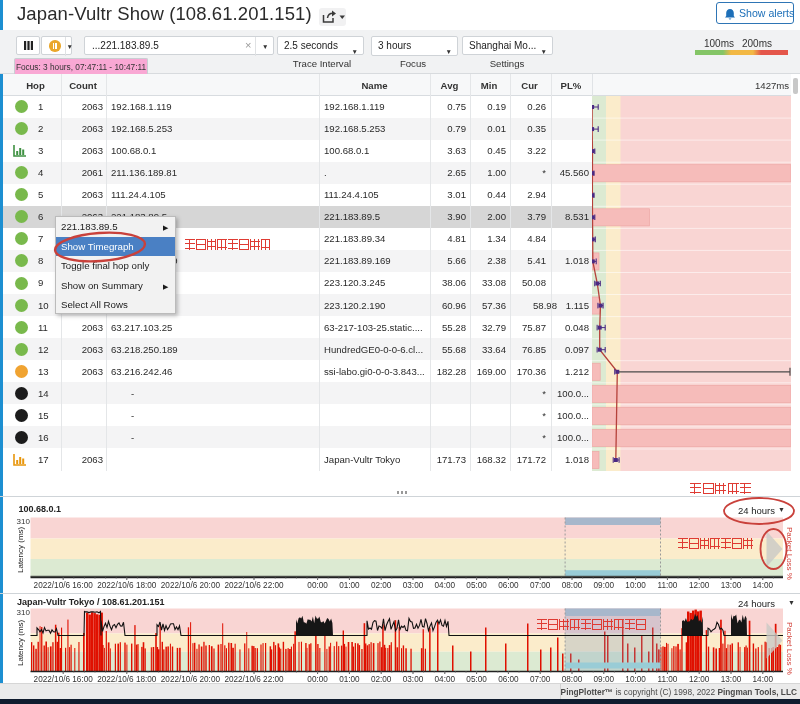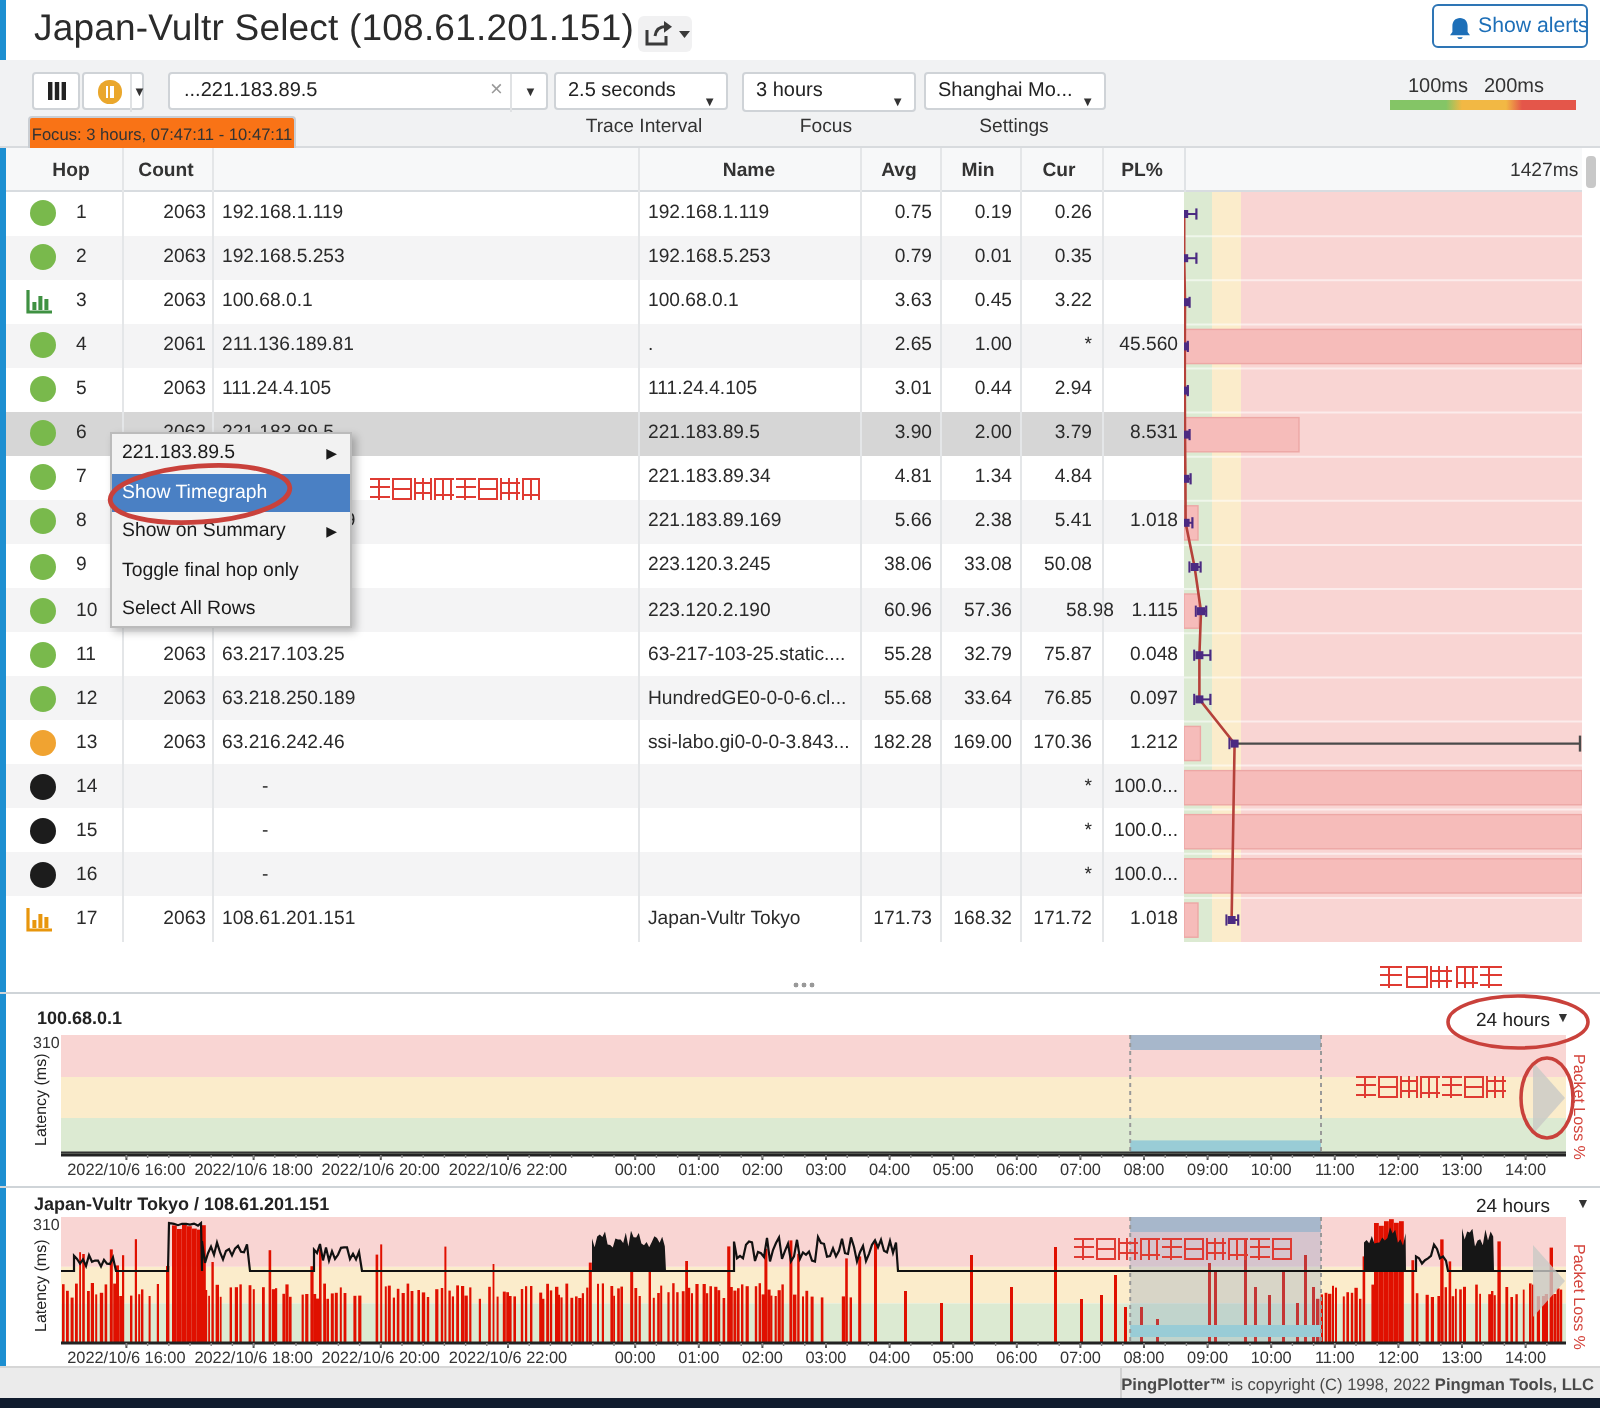--- a/index.html
+++ b/index.html
@@ -11,21 +11,21 @@
 .k2{border:1px solid #df3b33;background:linear-gradient(to bottom,transparent 4px,#df3b33 4px 5px,transparent 5px)}
 .k3{background:linear-gradient(to right,#df3b33 1px,transparent 1px 4px,#df3b33 4px 5px,transparent 5px 8px,#df3b33 8px 9px,transparent 9px),linear-gradient(to bottom,transparent 2px,#df3b33 2px 3px,transparent 3px 7px,#df3b33 7px 8px,transparent 8px)}
 .k4{background:linear-gradient(to bottom,#df3b33 1px,transparent 1px 8px,#df3b33 8px 9px,transparent 9px),linear-gradient(to right,#df3b33 1px,transparent 1px 4px,#df3b33 4px 5px,transparent 5px 8px,#df3b33 8px 9px,transparent 9px)}
 .sel{position:absolute;border:1px solid #cfd3d7;border-radius:2px;background:#fff;font-size:10px;color:#222;line-height:17px;padding-left:6px}
 .sel i{position:absolute;right:5px;top:0;font-style:normal;font-size:6.5px;color:#333}
 </style></head><body>
 <div class="abs" style="left:0;top:0;width:800px;height:704px;background:#fff">
 
 <div class="abs" style="left:0;top:0;width:3px;height:684px;background:#1d8fd1"></div>
 
-<div class="abs" style="left:17px;top:3px;font-size:18.5px;letter-spacing:0.1px;color:#2b2b2b">Japan-Vultr Select (108.61.201.151)</div>
+<div class="abs" style="left:17px;top:3px;font-size:18.5px;letter-spacing:0.1px;color:#2b2b2b">Japan-Vultr Show (108.61.201.151)</div>
 <div class="abs" style="left:319px;top:7.5px;width:27px;height:18px;background:#f1f1f2;border-radius:3px"></div>
 <svg class="abs" style="left:322px;top:9.5px" width="24" height="14" viewBox="0 0 24 14">
 <path d="M1.5 5 V12 H11 V8" stroke="#3a3a3a" stroke-width="1.5" fill="none"></path>
 <path d="M5.5 8 C6 4.5 8 3.2 11 3.2" stroke="#3a3a3a" stroke-width="1.5" fill="none"></path>
 <path d="M10 0.5 L14 3.4 L10 6.4 Z" fill="#3a3a3a"></path>
 <path d="M17.5 5.5 L23 5.5 L20.25 9 Z" fill="#3a3a3a"></path>
 </svg>
 
 <div class="abs" style="left:716px;top:2px;width:78px;height:22px;border:1px solid #2e75b5;border-radius:3px;background:#fff">
 <svg class="abs" style="left:7px;top:4.5px" width="12" height="13" viewBox="0 0 12 13">
@@ -60,21 +60,21 @@
 <div class="sel" style="left:371px;top:35.5px;width:87px;height:20px">3 hours<i style="top:6px">▼</i></div>
 <div class="sel" style="left:462px;top:35.5px;width:91px;height:19px">Shanghai Mo...<i style="top:6px">▼</i></div>
 <div class="abs" style="left:280px;top:58px;width:84px;text-align:center;font-size:9.6px;color:#333">Trace Interval</div>
 <div class="abs" style="left:371px;top:58px;width:84px;text-align:center;font-size:9.6px;color:#333">Focus</div>
 <div class="abs" style="left:465px;top:58px;width:84px;text-align:center;font-size:9.6px;color:#333">Settings</div>
 
 <div class="abs" style="left:704px;top:38px;font-size:10px;color:#333">100ms</div>
 <div class="abs" style="left:742px;top:38px;font-size:10px;color:#333">200ms</div>
 <div class="abs" style="left:695px;top:50px;width:93px;height:4.5px;background:linear-gradient(to right,#84c566 0 28px,#f2b844 36px 58px,#e4564a 66px 100%)"></div>
 
-<div class="abs" style="left:14px;top:58px;width:134px;height:16px;background:#f97316;border:1px solid #c9ced3;border-bottom:none;border-radius:2px 2px 0 0;font-size:8.3px;color:#333;line-height:16px;text-align:center;white-space:nowrap">Focus: 3 hours, 07:47:11 - 10:47:11</div>
+<div class="abs" style="left:14px;top:58px;width:134px;height:16px;background:#f9a8d4;border:1px solid #c9ced3;border-bottom:none;border-radius:2px 2px 0 0;font-size:8.3px;color:#333;line-height:16px;text-align:center;white-space:nowrap">Focus: 3 hours, 07:47:11 - 10:47:11</div>
 
 <div class="abs" style="left:3px;top:74px;width:788px;height:21.5px;background:#f7f8f9;border-bottom:1px solid #d8dce0"></div>
 <div class="abs hd" style="left:10px;top:80px;width:51px;text-align:center">Hop</div>
 <div class="abs hd" style="left:60px;top:80px;width:46px;text-align:center">Count</div>
 <div class="abs hd" style="left:319px;top:80px;width:111px;text-align:center">Name</div>
 <div class="abs hd" style="left:430px;top:80px;width:39px;text-align:center">Avg</div>
 <div class="abs hd" style="left:469px;top:80px;width:40px;text-align:center">Min</div>
 <div class="abs hd" style="left:509px;top:80px;width:41px;text-align:center">Cur</div>
 <div class="abs hd" style="left:550px;top:80px;width:42px;text-align:center">PL%</div>
 <div class="abs" style="left:755px;top:80px;width:38px;text-align:left;font-size:9.6px;color:#333">1427ms</div>
@@ -229,21 +229,20 @@
 <div class="abs ct" style="left:540px;top:431.8px;width:49px;text-align:right">100.0...</div>
 <div class="abs" style="left:3px;top:448.5px;width:589px;height:22.06px;background:#fff"></div>
 <svg class="abs" style="left:13px;top:453.5px" width="14" height="12" viewBox="0 0 14 12">
 <path d="M1 0 V11 H13" stroke="#e8960c" stroke-width="1.6" fill="none"></path>
 <rect x="3.2" y="6" width="2" height="4" fill="#e8960c"></rect>
       <rect x="6.2" y="3" width="2" height="7" fill="#e8960c"></rect>
       <rect x="9.2" y="4.5" width="2" height="5.5" fill="#e8960c"></rect>
     </svg>
 <div class="abs ct" style="left:38px;top:453.9px;width:20px;text-align:left">17</div>
 <div class="abs ct" style="left:52px;top:453.9px;width:51px;text-align:right">2063</div>
-<div class="abs ct" style="left:111px;top:453.9px;width:205px;text-align:left">108.61.201.151</div>
 <div class="abs ct" style="left:324px;top:453.9px;width:104px;text-align:left;overflow:hidden;white-space:nowrap">Japan-Vultr Tokyo</div>
 <div class="abs ct" style="left:420px;top:453.9px;width:46px;text-align:right">171.73</div>
 <div class="abs ct" style="left:460px;top:453.9px;width:46px;text-align:right">168.32</div>
 <div class="abs ct" style="left:500px;top:453.9px;width:46px;text-align:right">171.72</div>
 <div class="abs ct" style="left:540px;top:453.9px;width:49px;text-align:right">1.018</div>
 <div class="abs" style="left:592px;top:74px;width:1px;height:21.5px;background:#e0e3e6"></div>
     <div class="abs" style="left:60.5px;top:74px;width:1px;height:396.5px;background:#e4e6e8"></div>
 <div class="abs" style="left:106.0px;top:74px;width:1px;height:396.5px;background:#e4e6e8"></div>
 <div class="abs" style="left:319.0px;top:74px;width:1px;height:396.5px;background:#e4e6e8"></div>
 <div class="abs" style="left:430.0px;top:74px;width:1px;height:396.5px;background:#e4e6e8"></div>
@@ -335,22 +334,22 @@
 <line x1="22.7" y1="272.9" x2="22.7" y2="278.6" stroke="#4b2a82" stroke-width="1"></line>
 <line x1="23.8" y1="364.0" x2="27.1" y2="364.0" stroke="#4b2a82" stroke-width="1"></line>
 <line x1="27.1" y1="361.2" x2="27.1" y2="366.8" stroke="#4b2a82" stroke-width="1.1"></line>
 <rect x="21.8" y="362.0" width="4" height="4" fill="#4b2a82"></rect>
 <line x1="21.2" y1="361.2" x2="21.2" y2="366.8" stroke="#4b2a82" stroke-width="1"></line>
 </svg>
 
 <div class="abs" style="left:55px;top:216px;width:120.5px;height:97.5px;background:#f2f2f2;border:1px solid #bbb;box-shadow:2px 2px 4px rgba(0,0,0,0.25);font-size:9.7px;color:#1a1a1a">
 <div style="height:19.5px;line-height:19.5px;padding-left:5px;position:relative">221.183.89.5<span style="position:absolute;right:6px;top:1px;font-size:7px">▶</span></div>
 <div style="height:19.5px;line-height:19.5px;padding-left:5px;background:#4a80c4;color:#fff">Show Timegraph</div>
+<div style="height:19.5px;line-height:19.5px;padding-left:5px">Toggle final hop only</div>
 <div style="height:19.5px;line-height:19.5px;padding-left:5px;position:relative">Show on Summary<span style="position:absolute;right:6px;top:1px;font-size:7px">▶</span></div>
-<div style="height:19.5px;line-height:19.5px;padding-left:5px">Toggle final hop only</div>
 <div style="height:19.5px;line-height:19.5px;padding-left:5px">Select All Rows</div>
 </div>
 
 <div class="abs" style="left:185px;top:238.5px"><i class="k k1" style="width:9.8px;height:11px;margin-right:1.0px"></i><i class="k k2" style="width:9.8px;height:11px;margin-right:1.0px"></i><i class="k k3" style="width:9.8px;height:11px;margin-right:1.0px"></i><i class="k k4" style="width:9.8px;height:11px;margin-right:1.0px"></i><i class="k k1" style="width:9.8px;height:11px;margin-right:1.0px"></i><i class="k k2" style="width:9.8px;height:11px;margin-right:1.0px"></i><i class="k k3" style="width:9.8px;height:11px;margin-right:1.0px"></i><i class="k k4" style="width:9.8px;height:11px;margin-right:1.0px"></i></div>
 
 <div class="abs" style="left:396px;top:491px;width:14px;height:3px;background:radial-gradient(circle 1.2px at 2px 1.5px,#999 1.2px,transparent 1.3px),radial-gradient(circle 1.2px at 6px 1.5px,#999 1.2px,transparent 1.3px),radial-gradient(circle 1.2px at 10px 1.5px,#999 1.2px,transparent 1.3px)"></div>
 
 <div class="abs" style="left:0;top:496px;width:800px;height:1px;background:#cfd4d8"></div>
 <svg class="abs" style="left:0;top:496px" width="800" height="96" viewBox="0 0 800 96">
 <rect x="30.5" y="21.5" width="752.5" height="21" fill="#f9d5d3"></rect>

